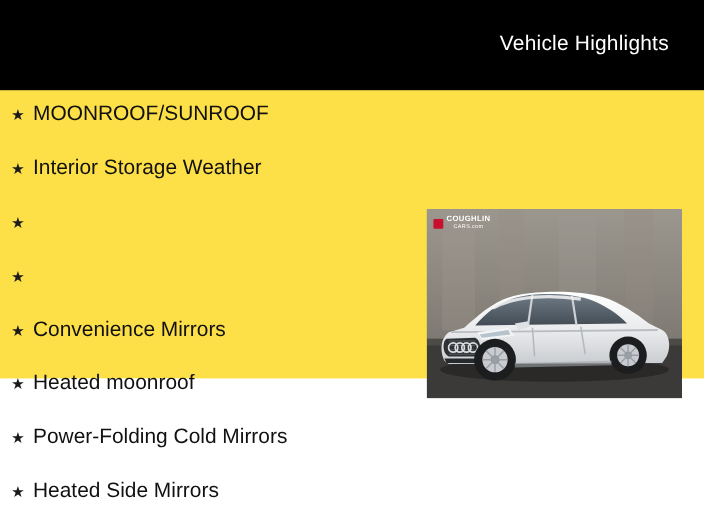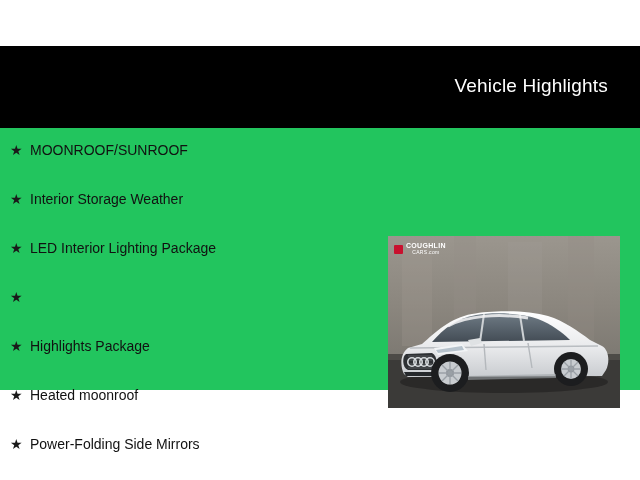--- a/index.html
+++ b/index.html
@@ -10,22 +10,21 @@
     width: 640px;
     height: 480px;
     background: #ffffff;
     font-family: "Liberation Sans", sans-serif;
     overflow: hidden;
   }
   .page {
     position: relative;
     width: 640px;
     height: 344px;
-    background: #22c55e;
-    margin-top: 46px;
+    background: #fde047;
   }
   .header-bar {
     position: absolute;
     left: 0;
     top: 0;
     width: 640px;
     height: 82px;
     background: #000000;
   }
   .header-title {
@@ -54,21 +53,21 @@
   .bullet {
     width: 20px;
     flex: 0 0 20px;
     color: #1a1a1a;
     font-size: 14px;
     line-height: 20px;
     text-align: left;
   }
   .feature-label {
     color: #111111;
-    font-size: 14px;
+    font-size: 19px;
     line-height: 20px;
     white-space: nowrap;
   }
   .photo {
     position: absolute;
     left: 388px;
     top: 190px;
     width: 232px;
     height: 172px;
     overflow: hidden;
@@ -125,44 +124,44 @@
       <span class="feature-label">MOONROOF/SUNROOF</span>
     </div>
 
     <div class="feature-row">
       <span class="bullet">★</span>
       <span class="feature-label">Interior Storage Weather</span>
     </div>
 
     <div class="feature-row">
       <span class="bullet">★</span>
-      <span class="feature-label">LED Interior Lighting Package</span>
-    </div>
-
-    <div class="feature-row">
-      <span class="bullet">★</span>
-    </div>
-
-    <div class="feature-row">
-      <span class="bullet">★</span>
-      <span class="feature-label">Highlights Package</span>
+    </div>
+
+    <div class="feature-row">
+      <span class="bullet">★</span>
+    </div>
+
+    <div class="feature-row">
+      <span class="bullet">★</span>
+      <span class="feature-label">Convenience Mirrors</span>
     </div>
 
     <div class="feature-row">
       <span class="bullet">★</span>
       <span class="feature-label">Heated moonroof</span>
     </div>
 
     <div class="feature-row">
       <span class="bullet">★</span>
-      <span class="feature-label">Power-Folding Side Mirrors</span>
-    </div>
-
-    <div class="feature-row">
-      <span class="bullet">★</span>
+      <span class="feature-label">Power-Folding Cold Mirrors</span>
+    </div>
+
+    <div class="feature-row">
+      <span class="bullet">★</span>
+      <span class="feature-label">Heated Side Mirrors</span>
     </div>
 
   </div>
 
   <div class="photo">
     <svg width="232" height="172" viewBox="0 0 232 172">
       <defs>
         <linearGradient id="wallgrad" x1="0" y1="0" x2="0" y2="1">
           <stop offset="0%" stop-color="#9b968e"></stop>
           <stop offset="60%" stop-color="#8b867e"></stop>

